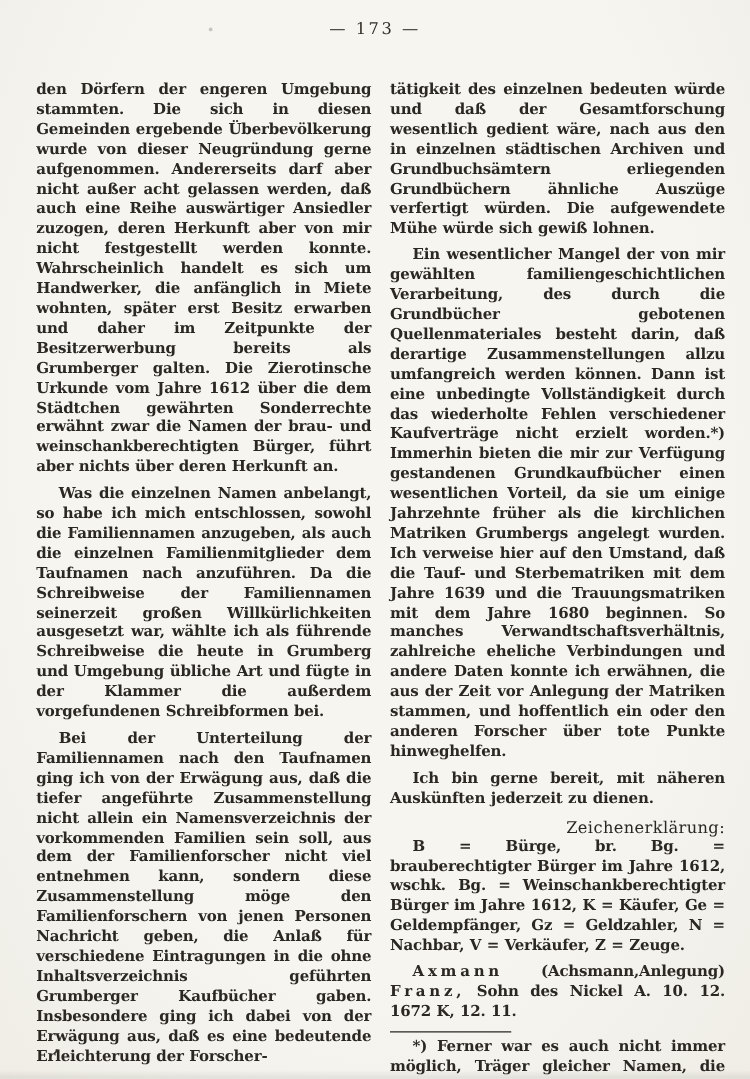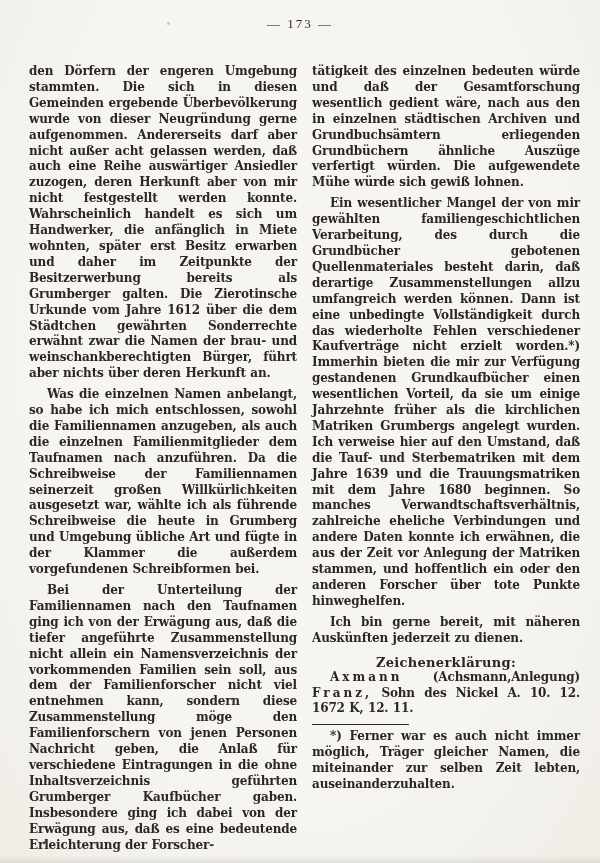--- a/index.html
+++ b/index.html
@@ -27,21 +27,20 @@
 
   .pageno {
     position: absolute;
     top: 16px;
     left: 0; right: 0;
     text-align: center;
     font-size: 13px;
     font-weight: 400;
     letter-spacing: 2px;
     color: #332f28;
-    font-family: Liberation Serif, serif;
   }
 
   .cols {
     position: absolute;
     top: 64px;
     left: 29px;
     width: 552px;
     display: flex;
     gap: 15px;
   }
@@ -55,23 +54,23 @@
     text-align: justify;
     letter-spacing: -0.15px;
     word-spacing: 0.4px;
     hyphens: auto;
   }
   .body-text p + p { margin-top: 5px; }
   .body-text p.indent { text-indent: 18px; }
 
   .legend-head {
     margin-top: 8px;
-    text-align: center;
+    text-align: right;
     font-size: 13px;
-    font-weight: 700;
+    font-weight: 400;
     letter-spacing: 0.3px;
   }
   .small {
     font-size: 11.1px;
     line-height: 13.6px;
     font-weight: 700;
     text-align: justify;
     letter-spacing: -0.1px;
     hyphens: auto;
     margin: 2px 0 0 0;
@@ -123,20 +122,21 @@
       <p class="indent">Bei der Unterteilung der Familiennamen nach den Taufnamen ging ich von der Erwägung aus, daß die tiefer angeführte Zusammenstellung nicht allein ein Namensverzeichnis der vorkommenden Familien sein soll, aus dem der Familienforscher nicht viel entnehmen kann, sondern diese Zusammenstellung möge den Familienforschern von jenen Personen Nachricht geben, die Anlaß für verschiedene Eintragungen in die ohne Inhaltsverzeichnis geführten Grumberger Kaufbücher gaben. Insbesondere ging ich dabei von der Erwägung aus, daß es eine bedeutende Erleichterung der Forscher-</p>
     </div>
 
     <div class="col body-text">
       <p>tätigkeit des einzelnen bedeuten würde und daß der Gesamtforschung wesentlich gedient wäre, nach aus den in einzelnen städtischen Archiven und Grundbuchsämtern erliegenden Grundbüchern ähnliche Auszüge verfertigt würden. Die aufgewendete Mühe würde sich gewiß lohnen.</p>
       <p class="indent">Ein wesentlicher Mangel der von mir gewählten familiengeschichtlichen Verarbeitung, des durch die Grundbücher gebotenen Quellenmateriales besteht darin, daß derartige Zusammenstellungen allzu umfangreich werden können. Dann ist eine unbedingte Vollständigkeit durch das wiederholte Fehlen verschiedener Kaufverträge nicht erzielt worden.*) Immerhin bieten die mir zur Verfügung gestandenen Grundkaufbücher einen wesentlichen Vorteil, da sie um einige Jahrzehnte früher als die kirchlichen Matriken Grumbergs angelegt wurden. Ich verweise hier auf den Umstand, daß die Tauf- und Sterbematriken mit dem Jahre 1639 und die Trauungsmatriken mit dem Jahre 1680 beginnen. So manches Verwandtschaftsverhältnis, zahlreiche eheliche Verbindungen und andere Daten konnte ich erwähnen, die aus der Zeit vor Anlegung der Matriken stammen, und hoffentlich ein oder den anderen Forscher über tote Punkte hinweghelfen.</p>
       <p class="indent">Ich bin gerne bereit, mit näheren Auskünften jederzeit zu dienen.</p>
 
       <div class="legend-head">Zeichenerklärung:</div>
 
+      <p class="small indent">B = Bürge, br. Bg. = brauberechtigter Bürger im Jahre 1612, wschk. Bg. = Weinschankberechtigter Bürger im Jahre 1612, K = Käufer, Ge = Geldempfänger, Gz = Geldzahler, N = Nachbar, V = Verkäufer, Z = Zeuge.</p>
 
       <p class="small indent">
         <span class="spaced">Axmann</span>
         <span>(Achsmann,Anlegung)</span>
         <span class="spaced">Franz,</span>
         <span>Sohn des Nickel A. 10. 12. 1672 K, 12. 11.</span>
       </p>
 
       <div class="footnote-block">
         <hr class="fn-rule">

